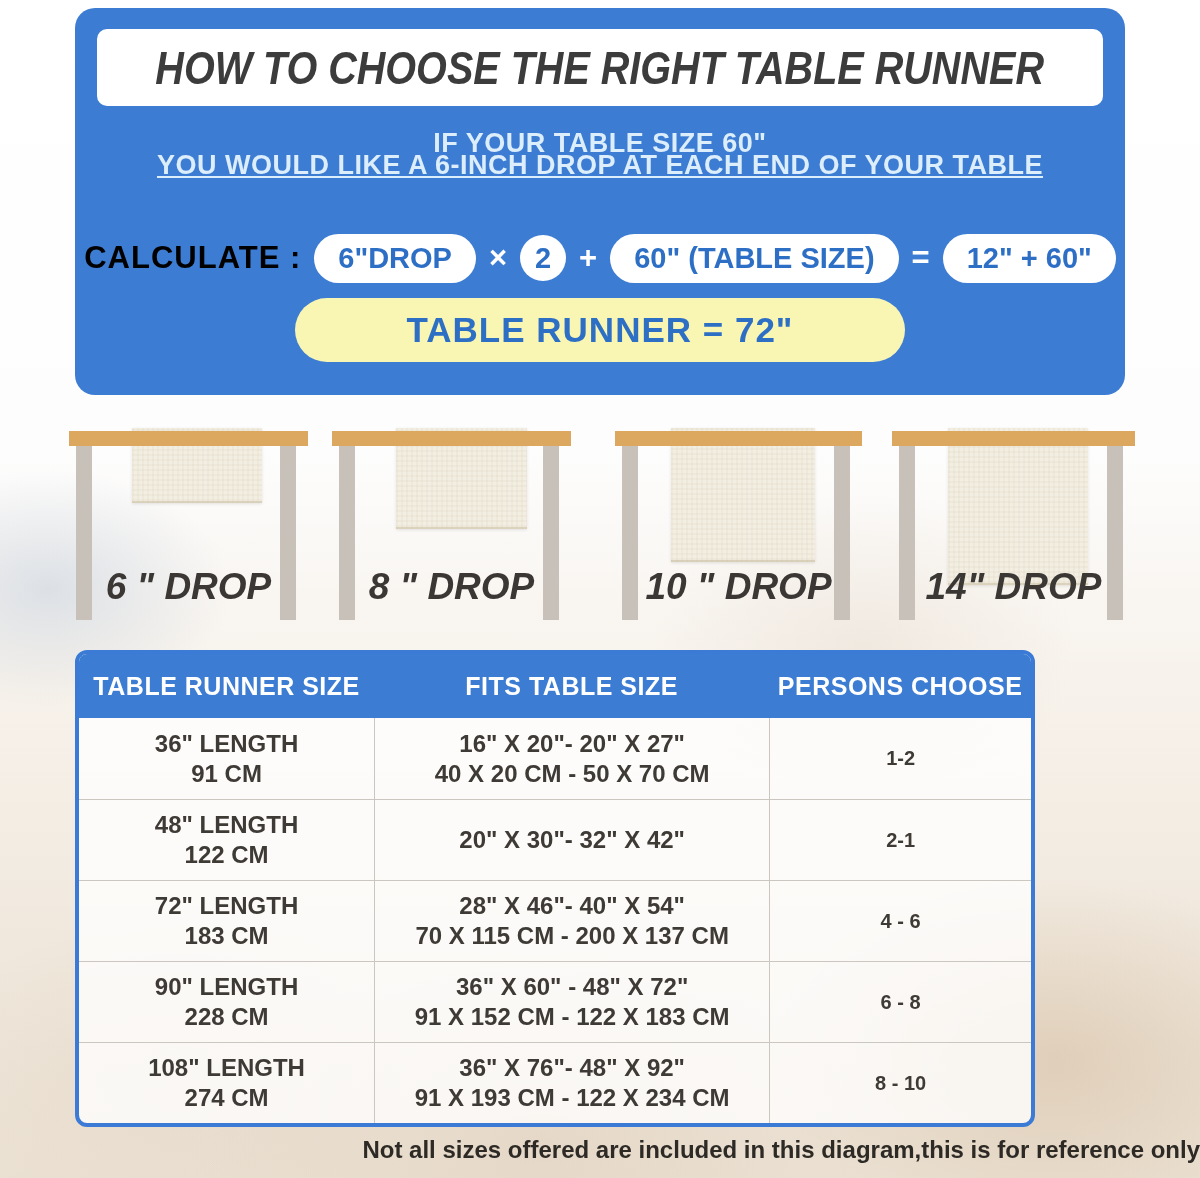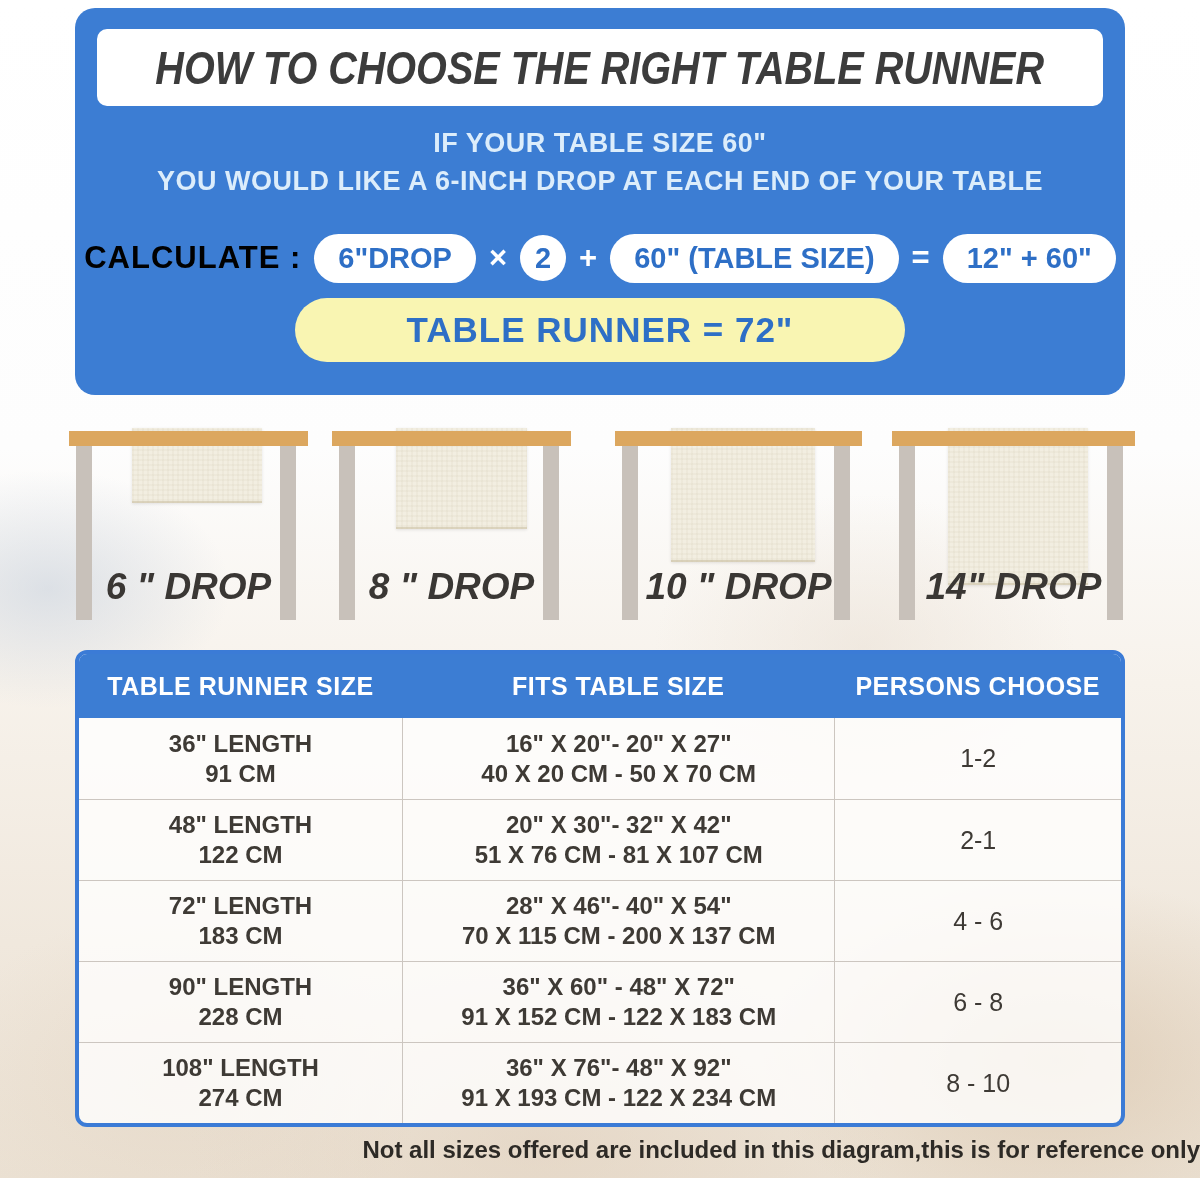--- a/index.html
+++ b/index.html
@@ -18,21 +18,21 @@
   
   .top-panel { position:absolute; left:75px; top:8px; width:1050px; height:387px;
     background:#3c7dd3; border-radius:20px; }
   .title-box { position:absolute; left:22px; top:21px; width:1006px; height:77px;
     background:#ffffff; border-radius:10px; display:flex; align-items:center; justify-content:center; }
   .title-text { font-size:46px; font-weight:bold; font-style:italic; color:#3c3c3c;
     white-space:nowrap; display:inline-block; transform:scaleX(0.86); }
   .subtitle { position:absolute; left:0; width:100%; text-align:center; color:#dcedfb;
     font-size:27px; font-weight:bold; letter-spacing:0.5px; white-space:nowrap; }
   .subtitle.s1 { top:120px; }
-  .subtitle.s2 { top:158px; }
+  .subtitle.s2 { top:142px;text-decoration:underline; }
   .calc-row { position:absolute; top:226px; left:0; width:100%; height:48px;
     display:flex; align-items:center; justify-content:center; gap:13px; }
   .calc-label { color:#000000; font-weight:bold; font-size:31px; letter-spacing:1px; white-space:nowrap; }
   .pill { background:#ffffff; color:#2e6fc6; font-weight:bold; font-size:29px;
     border-radius:25px; padding:8px 24px; white-space:nowrap; }
   .circle { width:46px; height:46px; border-radius:50%; padding:0;
     display:flex; align-items:center; justify-content:center; }
   .op { color:#ffffff; font-weight:bold; font-size:31px; }
   .result-pill { position:absolute; left:220px; top:290px; width:610px; height:64px;
     background:#f9f5b2; border-radius:32px; display:flex; align-items:center; justify-content:center;
@@ -55,32 +55,32 @@
     border-bottom:2px solid rgba(200,190,160,0.55);
     box-shadow:0 1px 3px rgba(0,0,0,0.10); }
   .t1 .runner { left:63px; width:130px; height:75px; }
   .t2 .runner { left:64px; width:131px; height:101px; }
   .t3 .runner { left:56px; width:144px; height:134px; }
   .t4 .runner { left:56px; width:140px; height:157px; }
   .drop-label { position:absolute; top:138px; left:0; right:0; text-align:center;
     font-size:37px; font-weight:bold; font-style:italic; color:#3a3734; white-space:nowrap; }
 
   
-  .size-table { position:absolute; left:75px; top:650px; width:1050px;
+  .size-table { position:absolute; left:75px; top:650px; width:960px;
     border:4px solid #3b7bd6; border-radius:12px; overflow:hidden;
     background:rgba(255,255,255,0.78); }
   .header-row { display:grid; grid-template-columns:31% 41.5% 27.5%;
     background:#3c7dd3; height:64px; align-items:center; }
   .header-cell { text-align:center; color:#ffffff; font-size:25px; font-weight:bold; letter-spacing:0.5px; }
   .body-row { display:grid; grid-template-columns:31% 41.5% 27.5%; height:81px; }
   .body-row + .body-row { border-top:1px solid #ccc6c0; }
   .cell { display:flex; flex-direction:column; align-items:center; justify-content:center; }
   .cell.mid, .cell.last { border-left:1px solid #ccc6c0; }
   .cell-line { font-size:24px; line-height:30px; font-weight:bold; color:#3e3a35; white-space:nowrap; }
-  .persons-line { font-size:25px; font-weight:normal; color:#3e3a35; }
+  .persons-line { font-size:20px; font-weight:bold; color:#3e3a35; }
 
   .footnote { position:absolute; top:1136px; left:0; width:100%; text-align:right;
     font-size:24px; font-weight:bold; color:#2d2a26; }
 </style>
 </head>
 <body>
 
 <div class="page">
 
   <div class="top-panel">
@@ -154,21 +154,20 @@
       </div>
     </div>
 
     <div class="body-row">
       <div class="cell">
         <span class="cell-line">48" LENGTH</span>
         <span class="cell-line">122 CM</span>
       </div>
       <div class="cell mid">
         <span class="cell-line">20" X 30"- 32" X 42"</span>
-        <span class="cell-line">51 X 76 CM - 81 X 107 CM</span>
       </div>
       <div class="cell last">
         <span class="persons-line">2-1</span>
       </div>
     </div>
 
     <div class="body-row">
       <div class="cell">
         <span class="cell-line">72" LENGTH</span>
         <span class="cell-line">183 CM</span>

